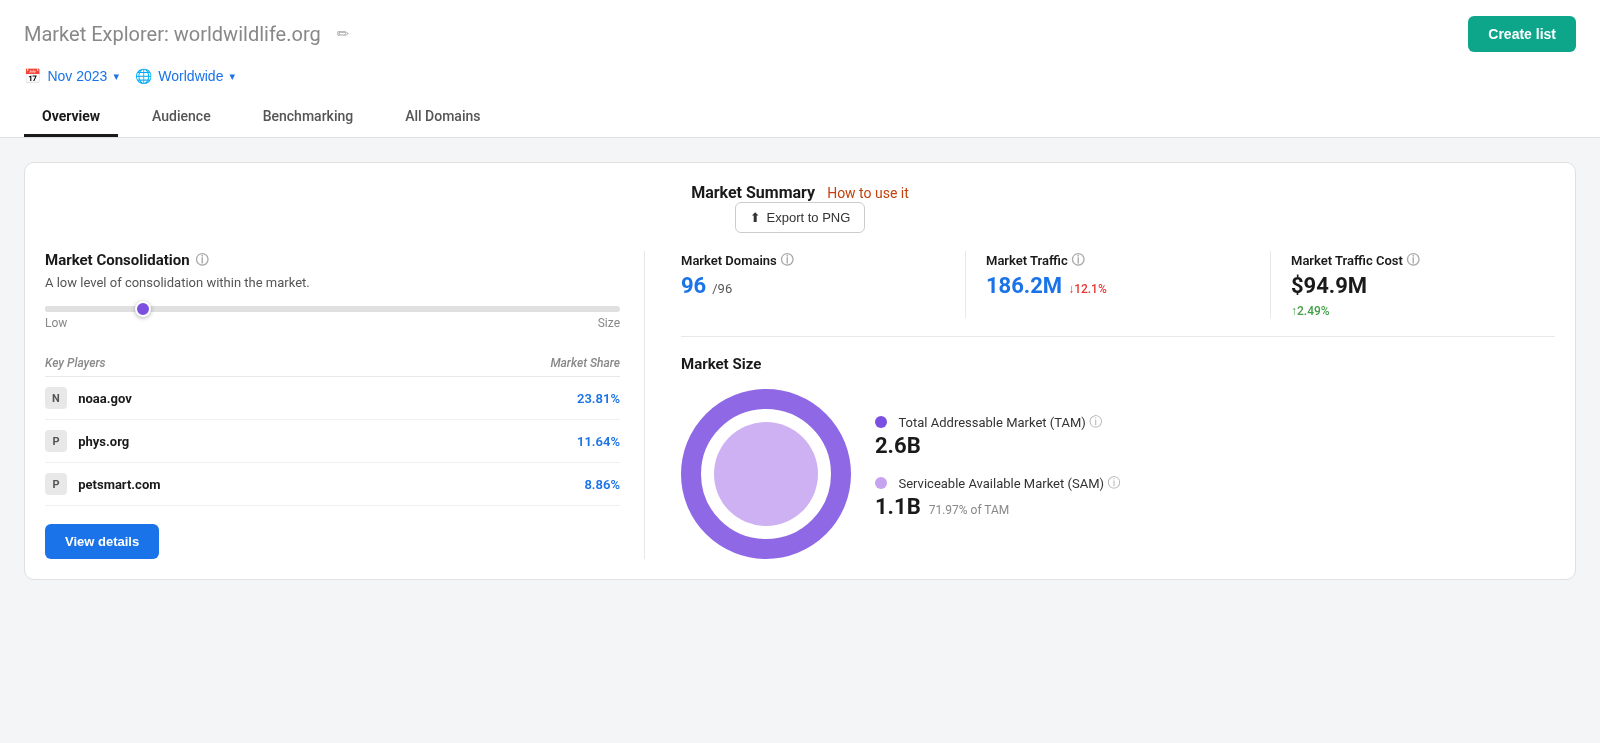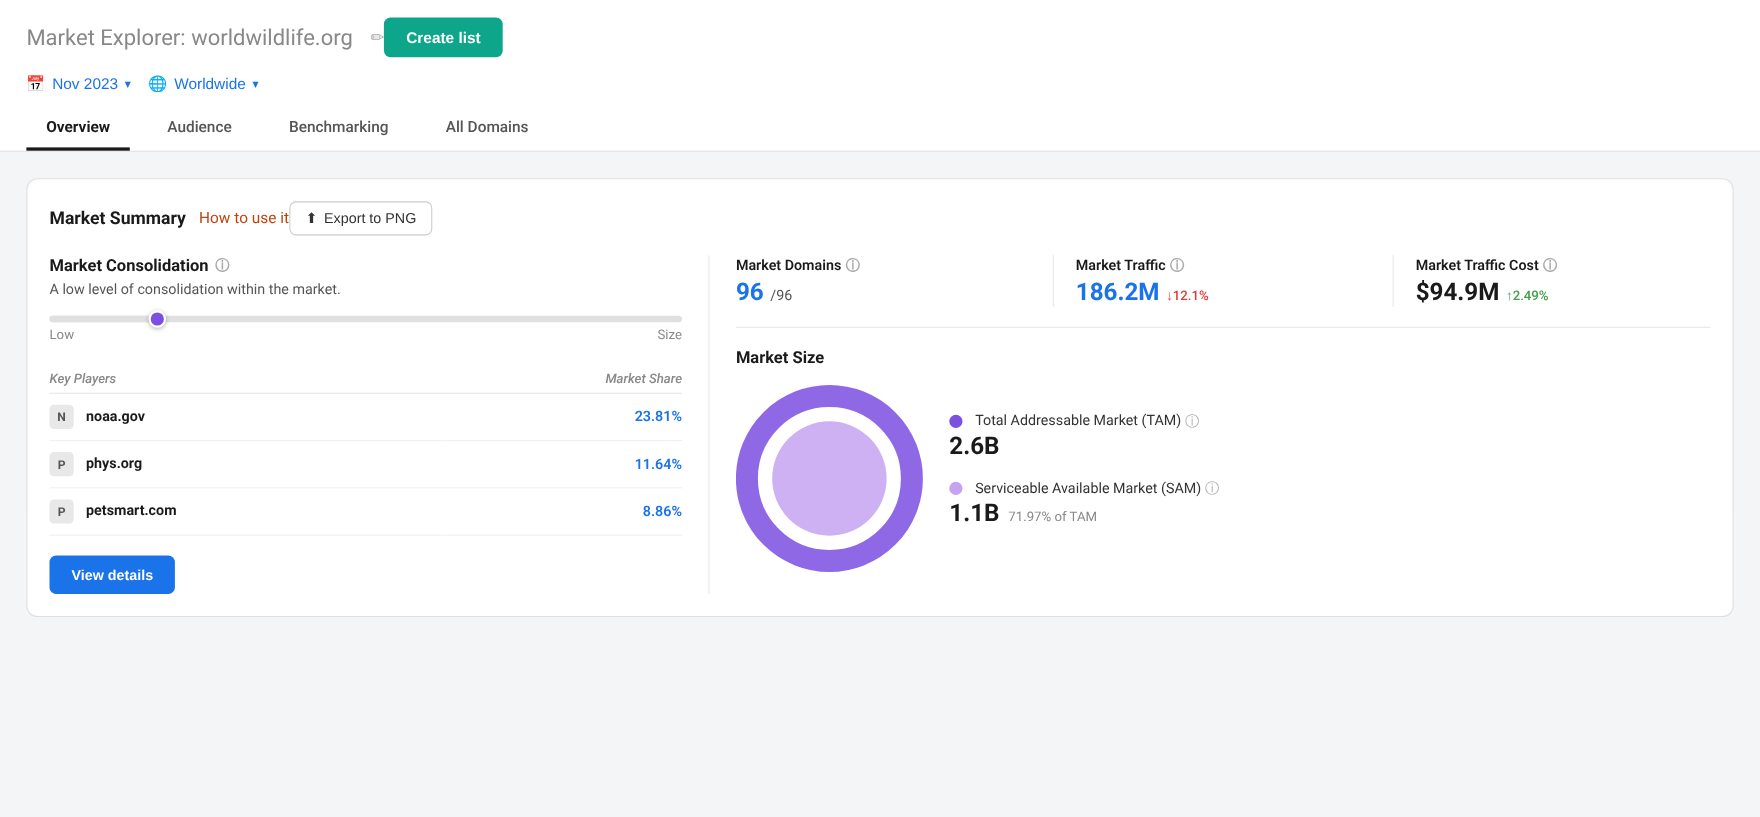--- a/index.html
+++ b/index.html
@@ -10,20 +10,21 @@
       font-size: 14px;
     }
     .top-bar {
       background: #fff;
       padding: 16px 24px 0 24px;
       border-bottom: 1px solid #e0e0e0;
     }
     .header-row {
       display: flex;
       align-items: center;
+      justify-content: space-between;
       margin-bottom: 12px;
     }
     .page-title {
       font-size: 20px;
       font-weight: 700;
       color: #1a1a1a;
     }
     .page-title span {
       color: #888;
       font-weight: 400;
@@ -88,22 +89,23 @@
     }
     .card {
       background: #fff;
       border-radius: 10px;
       border: 1px solid #e0e0e0;
       padding: 20px;
     }
     .card-header {
       display: flex;
       align-items: center;
-      justify-content: flex-start;
+      justify-content: space-between;
       margin-bottom: 18px;
+      flex-direction: column;
     }
     .card-title {
       font-size: 16px;
       font-weight: 700;
     }
     .how-to-use {
       color: #c2410c;
       font-size: 14px;
       margin-left: 12px;
       cursor: pointer;
@@ -115,21 +117,21 @@
       border: 1px solid #ccc;
       background: #fff;
       border-radius: 6px;
       padding: 7px 14px;
       font-size: 13px;
       cursor: pointer;
       color: #333;
     }
     .card-body {
       display: flex;
-      gap: 0;
+      gap: 12px;
     }
     .left-panel {
       flex: 0 0 600px;
       border-right: 1px solid #e8e8e8;
       padding-right: 24px;
     }
     .right-panel {
       flex: 1;
       padding-left: 24px;
     }
@@ -295,20 +297,21 @@
     }
     .metric-change.down { color: #e53935; }
     .metric-change.up { color: #43a047; text-align: center; }
     .metric-value-dark {
       font-size: 22px;
       font-weight: 700;
       color: #1a1a1a;
       display: flex;
       align-items: baseline;
       gap: 6px;
+      flex-direction: column;
     }
     .market-size-section {
       display: flex;
       gap: 24px;
       align-items: center;
     }
     .donut-chart {
       position: relative;
       width: 170px;
       height: 170px;

